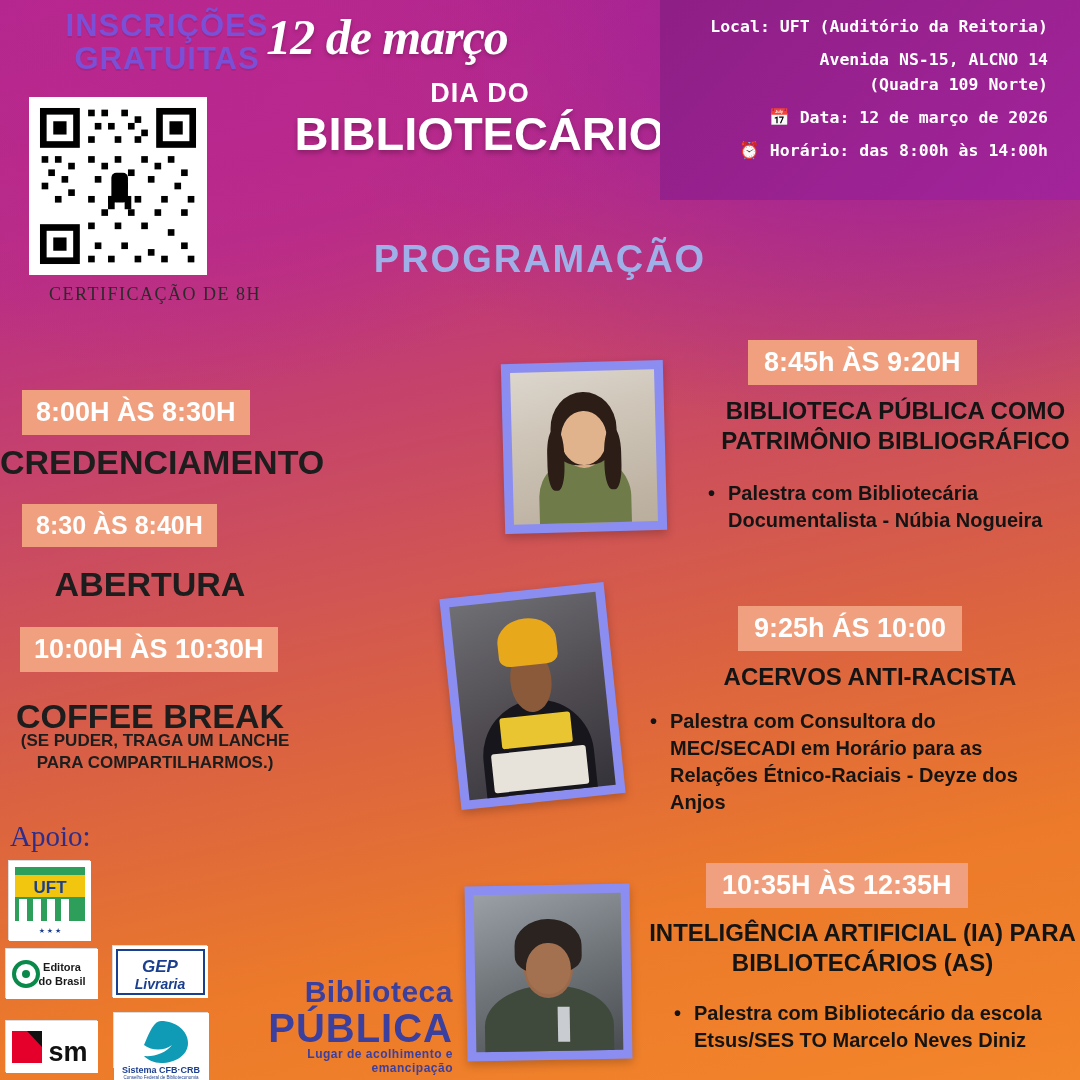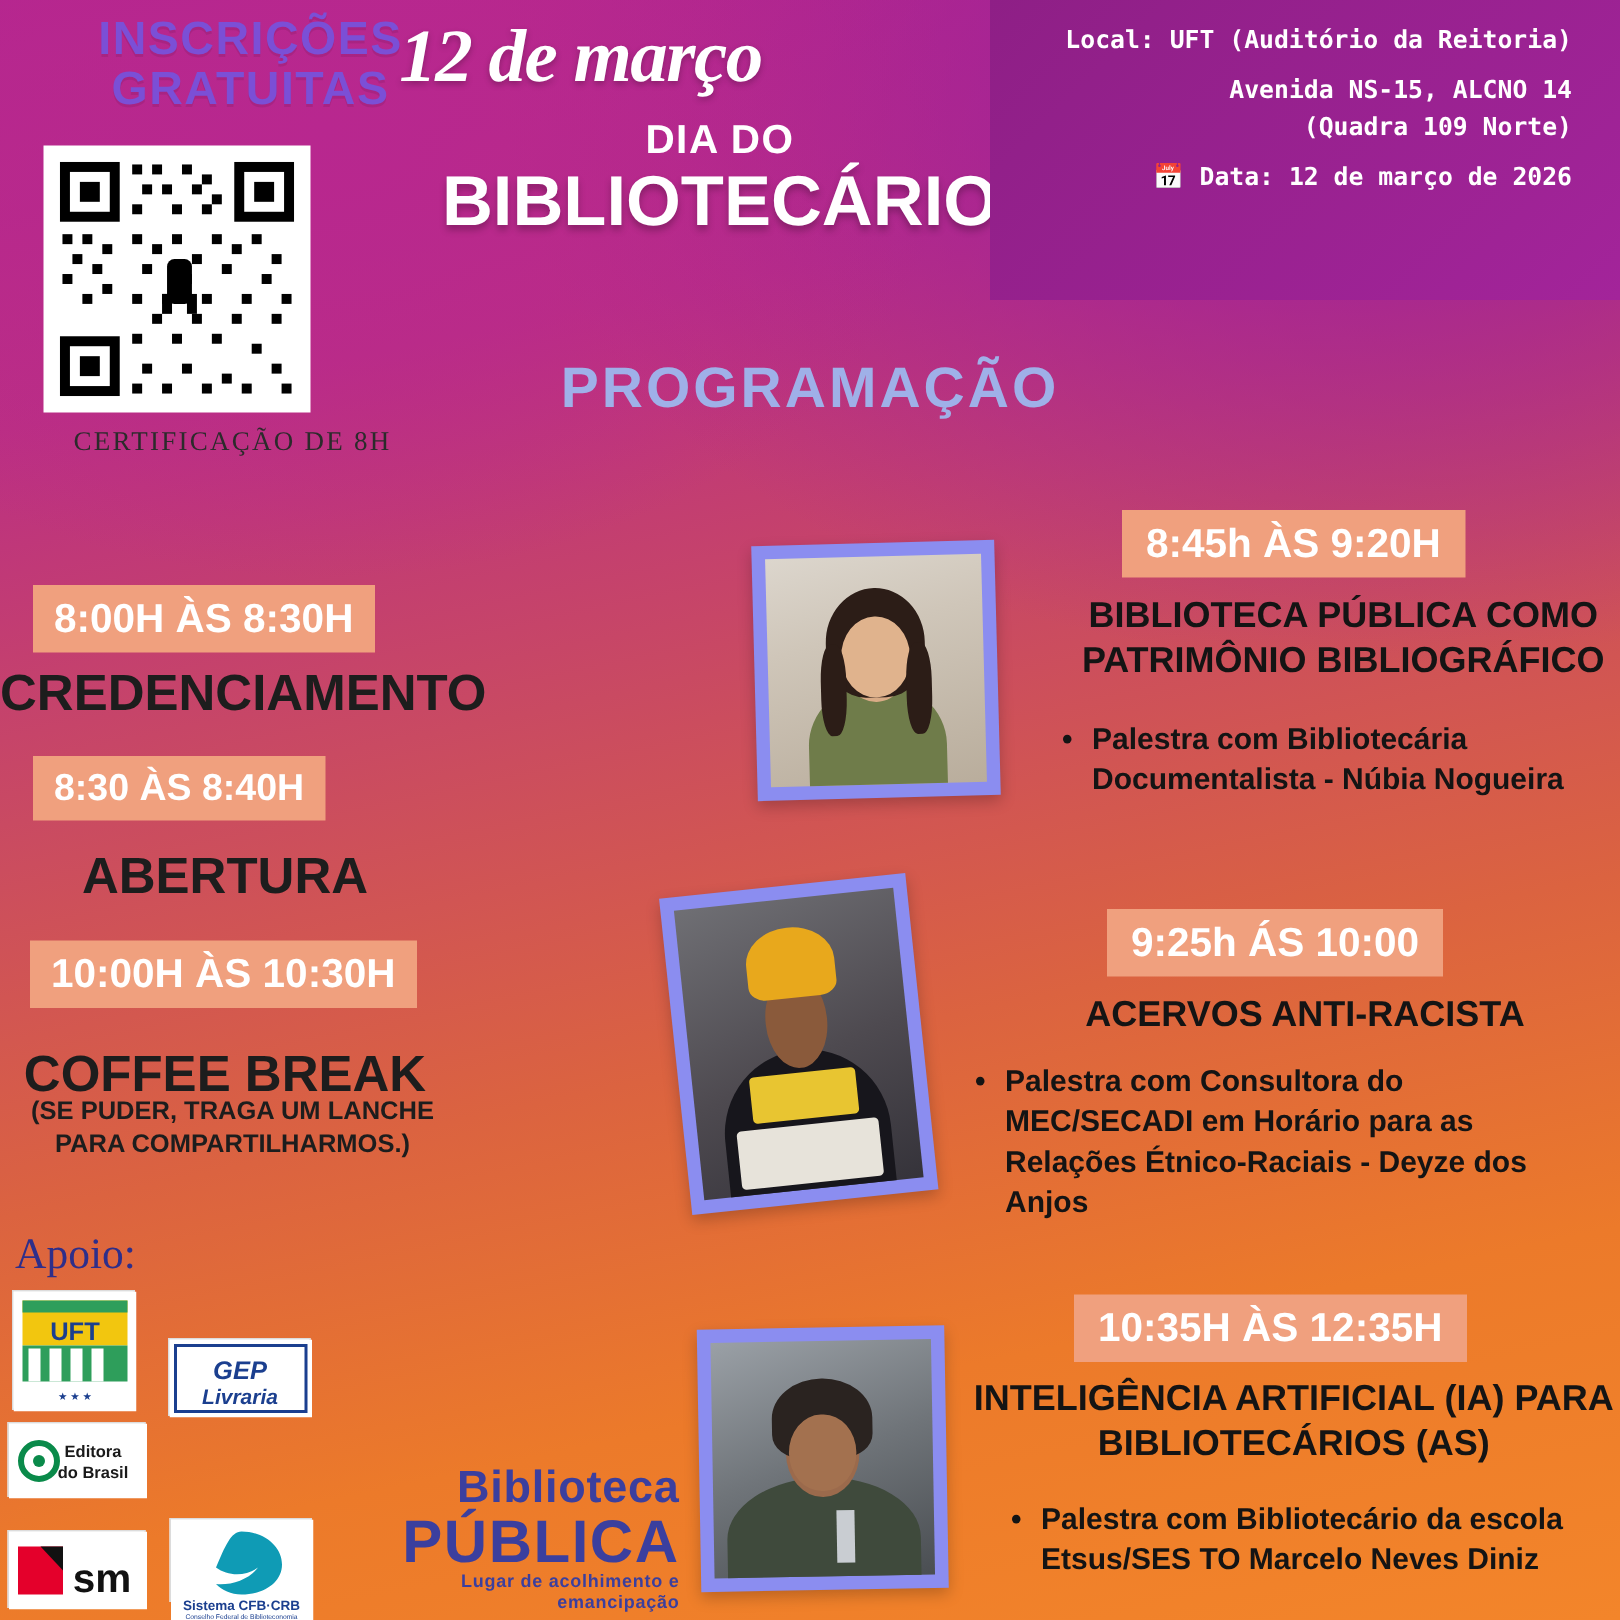--- a/index.html
+++ b/index.html
@@ -215,20 +215,21 @@
   <div class="biblio">BIBLIOTECÁRIO</div>
 
   <div class="locbox">
     <div>Local:  UFT (Auditório da Reitoria)</div>
     <div class="gap"></div>
     <div>Avenida NS-15, ALCNO 14</div>
     <div>(Quadra 109 Norte)</div>
     <div class="gap"></div>
     <div>📅 Data: 12 de março de 2026</div>
     <div class="gap"></div>
+    <div>⏰ Horário: das 8:00h às 14:00h</div>
   </div>
 
   <div class="prog">PROGRAMAÇÃO</div>
 
   <div class="badge" style="left:22px;top:390px;">8:00H ÀS 8:30H</div>
   <div class="lbl" style="left:0px;top:443px;width:300px;">CREDENCIAMENTO</div>
 
   <div class="badge small" style="left:22px;top:504px;">8:30 ÀS 8:40H</div>
   <div class="lbl" style="left:0px;top:565px;width:300px;">ABERTURA</div>
 
@@ -274,21 +275,21 @@
     <span>Palestra com Bibliotecária Documentalista - Núbia Nogueira</span>
   </div>
 
   <div class="rbadge" style="left:738px;top:606px;">9:25h ÁS 10:00</div>
   <div class="rtitle" style="left:660px;top:662px;width:420px;text-align:center;">ACERVOS ANTI-RACISTA</div>
   <div class="rbullet" style="left:670px;top:708px;width:390px;">
     <span class="dot">•</span>
     <span>Palestra com Consultora do MEC/SECADI em Horário para as Relações Étnico-Raciais - Deyze dos Anjos</span>
   </div>
 
-  <div class="rbadge" style="left:706px;top:863px;margin-left:10px;">10:35H ÀS 12:35H</div>
+  <div class="rbadge" style="left:706px;top:863px;">10:35H ÀS 12:35H</div>
   <div class="rtitle" style="left:645px;top:918px;width:435px;text-align:center;">INTELIGÊNCIA ARTIFICIAL (IA) PARA BIBLIOTECÁRIOS (AS)</div>
   <div class="rbullet" style="left:694px;top:1000px;width:380px;">
     <span class="dot">•</span>
     <span>Palestra com Bibliotecário da escola Etsus/SES TO   Marcelo Neves Diniz</span>
   </div>
 
   <div class="apoio">Apoio:</div>
 
   <div class="logo" style="left:8px;top:860px;width:82px;height:80px;">
     <svg viewBox="0 0 82 80" width="82" height="80">
@@ -308,21 +309,21 @@
   <div class="logo" style="left:5px;top:948px;width:92px;height:50px;">
     <svg viewBox="0 0 92 50" width="92" height="50">
       <rect width="92" height="50" fill="#fff"></rect>
       <circle cx="20" cy="25" r="12" fill="none" stroke="#0a8a4a" stroke-width="4"></circle>
       <circle cx="20" cy="25" r="4" fill="#0a8a4a"></circle>
       <text x="56" y="22" font-size="11" font-weight="bold" fill="#1a1a1a" text-anchor="middle" font-family="Liberation Sans, sans-serif">Editora</text>
       <text x="56" y="36" font-size="11" font-weight="bold" fill="#1a1a1a" text-anchor="middle" font-family="Liberation Sans, sans-serif">do Brasil</text>
     </svg>
   </div>
 
-  <div class="logo" style="left:112px;top:892px;width:95px;height:52px;">
+  <div class="logo" style="left:112px;top:945px;width:95px;height:52px;">
     <svg viewBox="0 0 95 52" width="95" height="52">
       <rect width="95" height="52" fill="#fff"></rect>
       <rect x="4" y="4" width="87" height="44" fill="none" stroke="#1b3f8f" stroke-width="2"></rect>
       <text x="47" y="26" font-size="17" font-weight="bold" font-style="italic" fill="#1b3f8f" text-anchor="middle" font-family="Liberation Sans, sans-serif">GEP</text>
       <text x="47" y="43" font-size="14" font-weight="bold" font-style="italic" fill="#1b3f8f" text-anchor="middle" font-family="Liberation Sans, sans-serif">Livraria</text>
     </svg>
   </div>
 
   <div class="logo" style="left:5px;top:1020px;width:92px;height:52px;">
     <svg viewBox="0 0 92 52" width="92" height="52">

